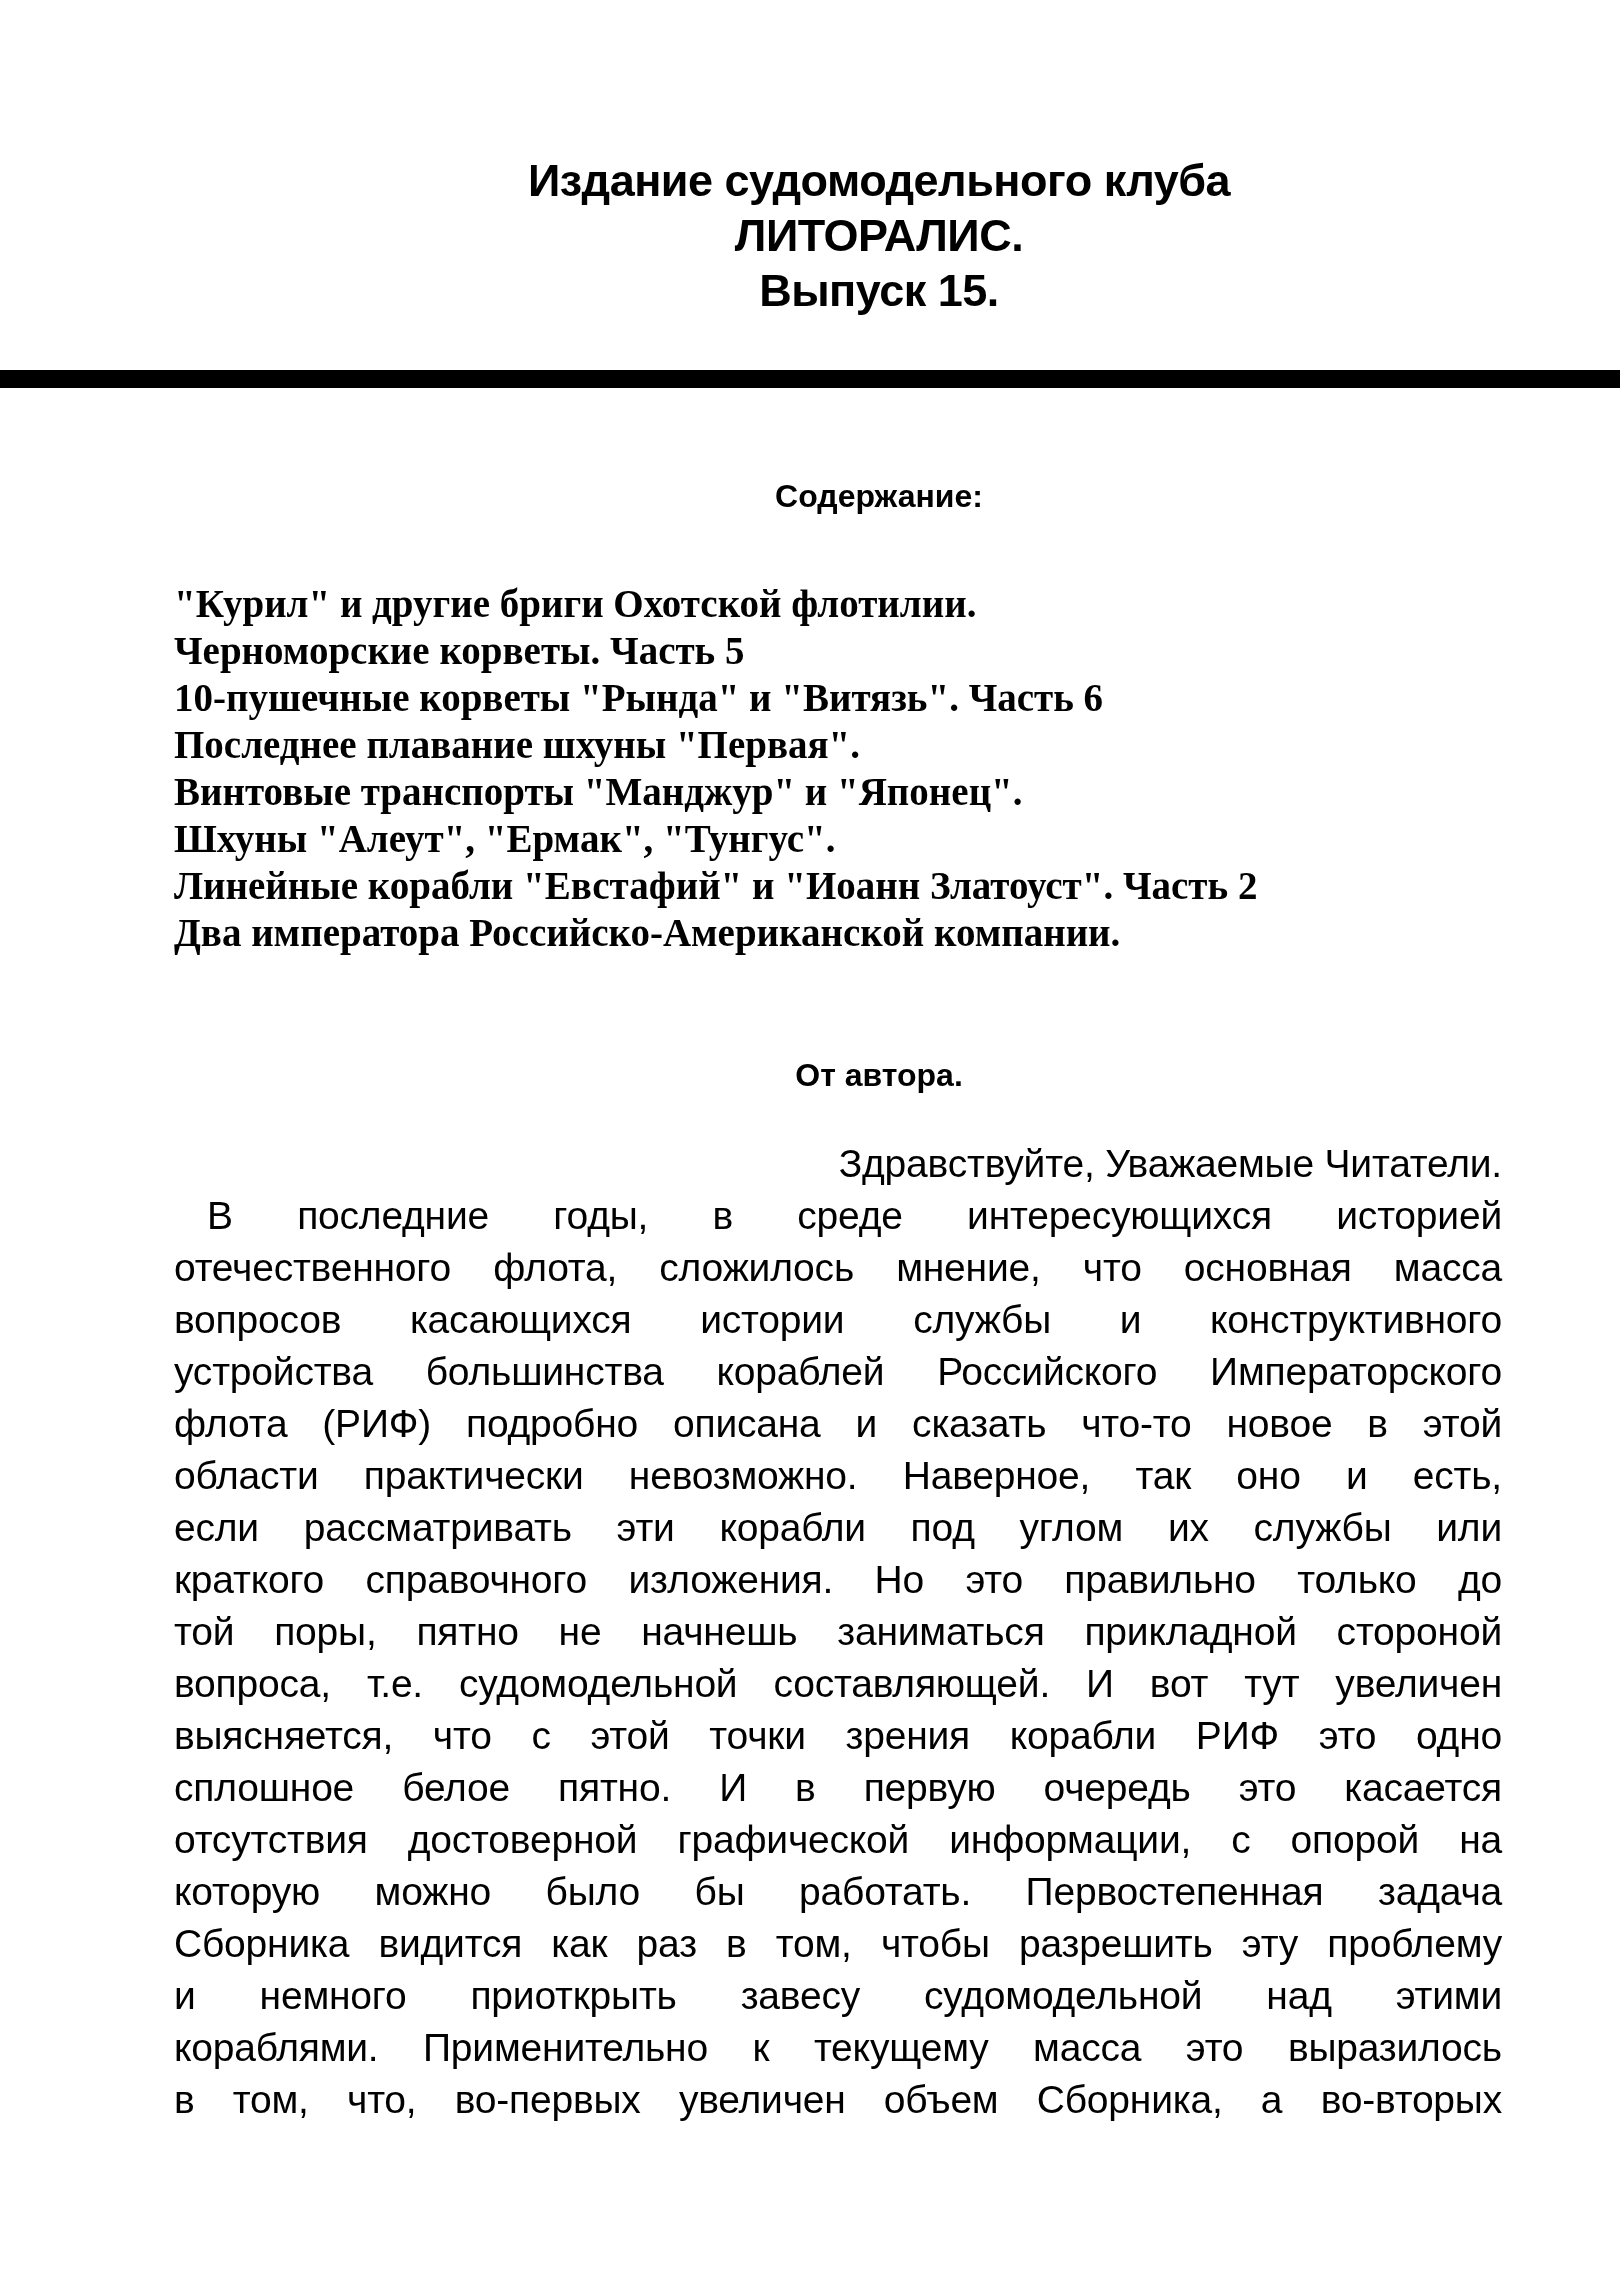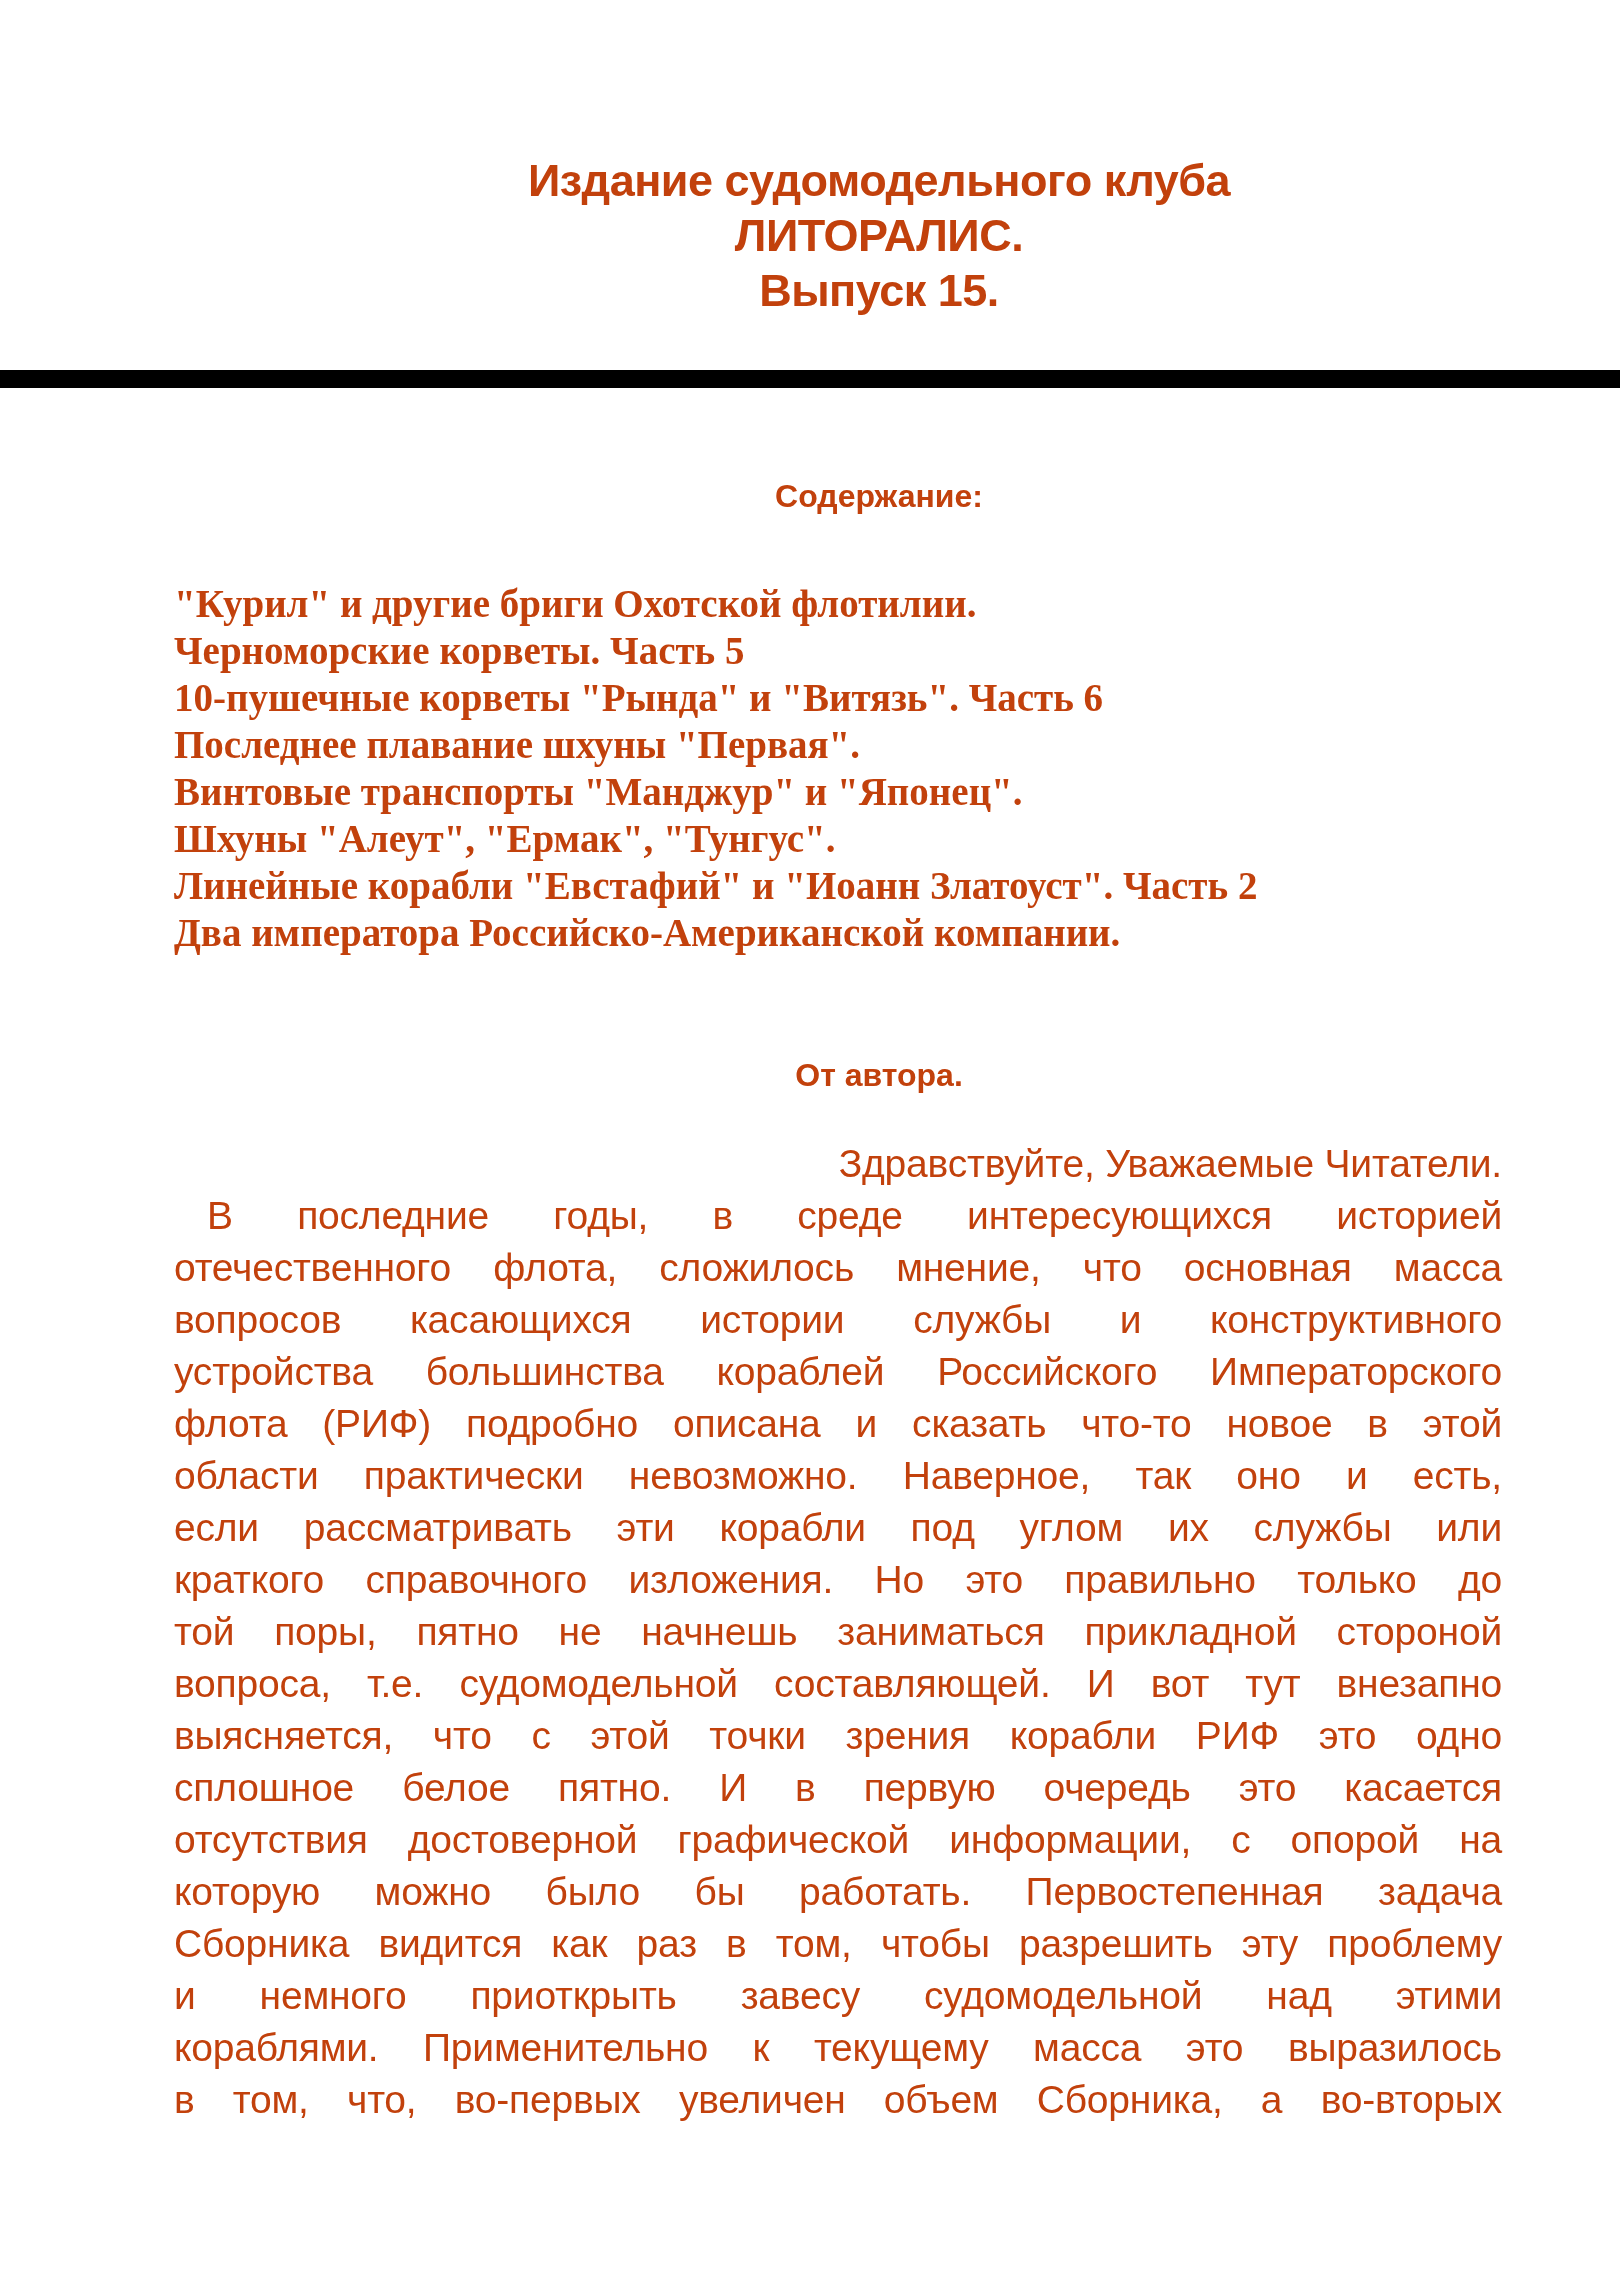--- a/index.html
+++ b/index.html
@@ -1,20 +1,20 @@
 <!DOCTYPE html>
 <html><head>
 <meta charset="utf-8">
 <style>
   html,body { margin:0; padding:0; background:#e8e8e8; }
   .page {
     position:relative;
     width:1620px; height:2292px;
     background:#ffffff;
-    color:#c2410c;
+    color:#000000;
     font-family:"Liberation Sans", sans-serif;
     overflow:hidden;
     margin:0 auto;
   }
   
   .masthead {
     position:absolute; top:153px; left:138px; right:0;
     text-align:center;
     font-weight:bold;
     font-size:45px; line-height:55px;
@@ -86,21 +86,21 @@
     <div class="bl first">Здравствуйте, Уважаемые Читатели.</div>
     <div class="bl j p2">В последние годы, в среде интересующихся историей</div>
     <div class="bl j">отечественного флота, сложилось мнение, что основная масса</div>
     <div class="bl j">вопросов касающихся истории службы и конструктивного</div>
     <div class="bl j">устройства большинства кораблей Российского Императорского</div>
     <div class="bl j">флота (РИФ) подробно описана и сказать что-то новое в этой</div>
     <div class="bl j">области практически невозможно. Наверное, так оно и есть,</div>
     <div class="bl j">если рассматривать эти корабли под углом их службы или</div>
     <div class="bl j">краткого справочного изложения. Но это правильно только до</div>
     <div class="bl j">той поры, пятно не начнешь заниматься прикладной стороной</div>
-    <div class="bl j">вопроса, т.е. судомодельной составляющей. И вот тут внезапно</div>
+    <div class="bl j">вопроса, т.е. судомодельной составляющей. И вот тут увеличен</div>
     <div class="bl j">выясняется, что с этой точки зрения корабли РИФ это одно</div>
     <div class="bl j">сплошное белое пятно. И в первую очередь это касается</div>
     <div class="bl j">отсутствия достоверной графической информации, с опорой на</div>
     <div class="bl j">которую можно было бы работать. Первостепенная задача</div>
     <div class="bl j">Сборника видится как раз в том, чтобы разрешить эту проблему</div>
     <div class="bl j">и немного приоткрыть завесу судомодельной над этими</div>
     <div class="bl j">кораблями. Применительно к текущему масса это выразилось</div>
     <div class="bl j">в том, что, во-первых увеличен объем Сборника, а во-вторых</div>
   </section>
 

